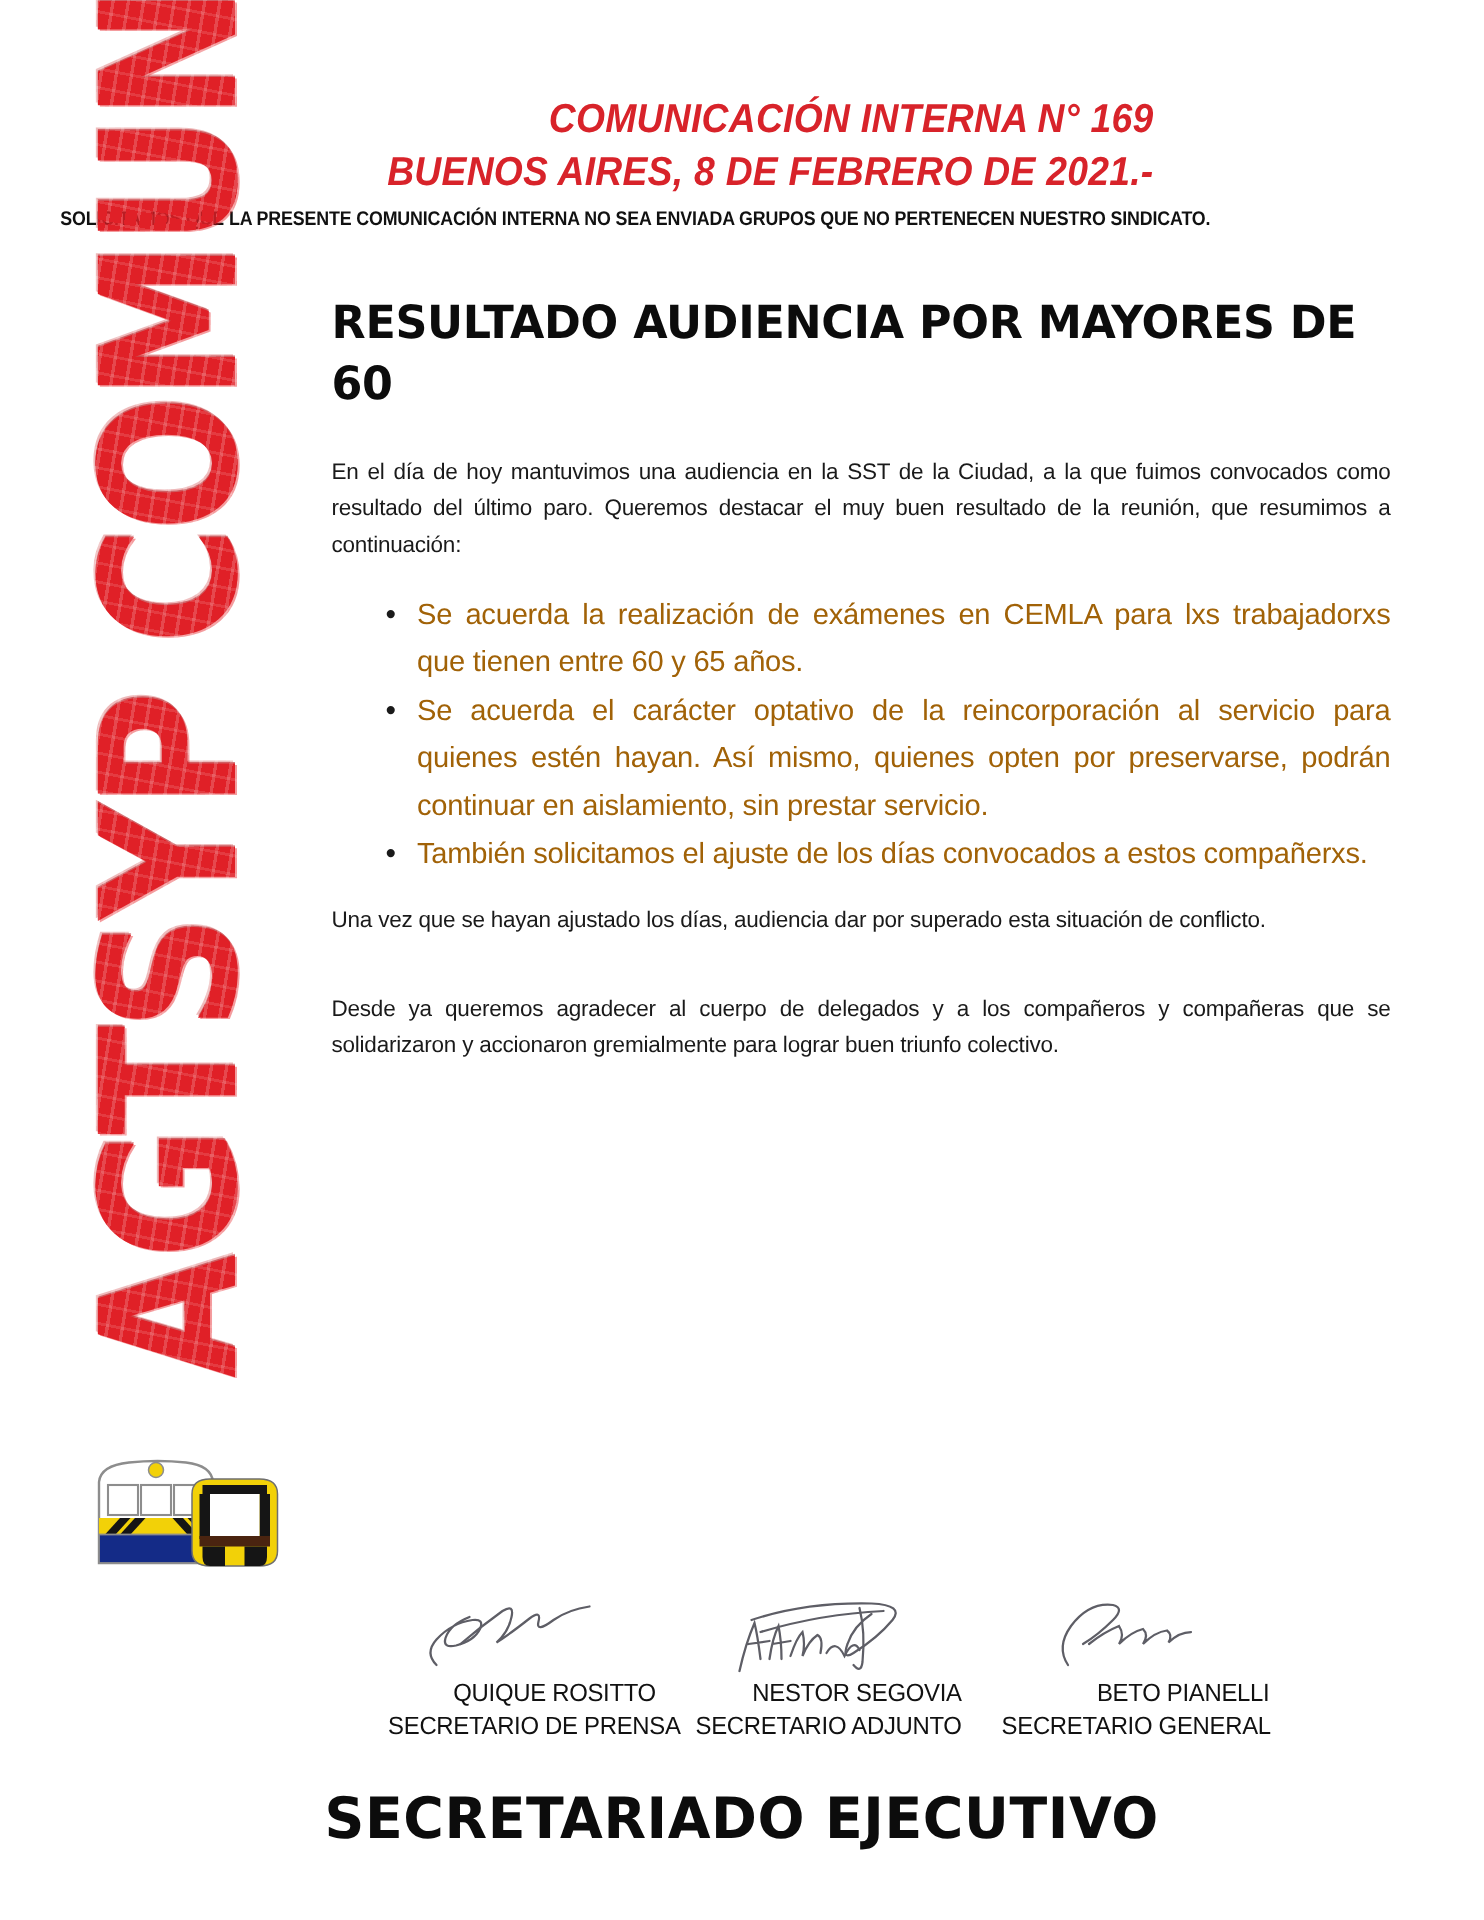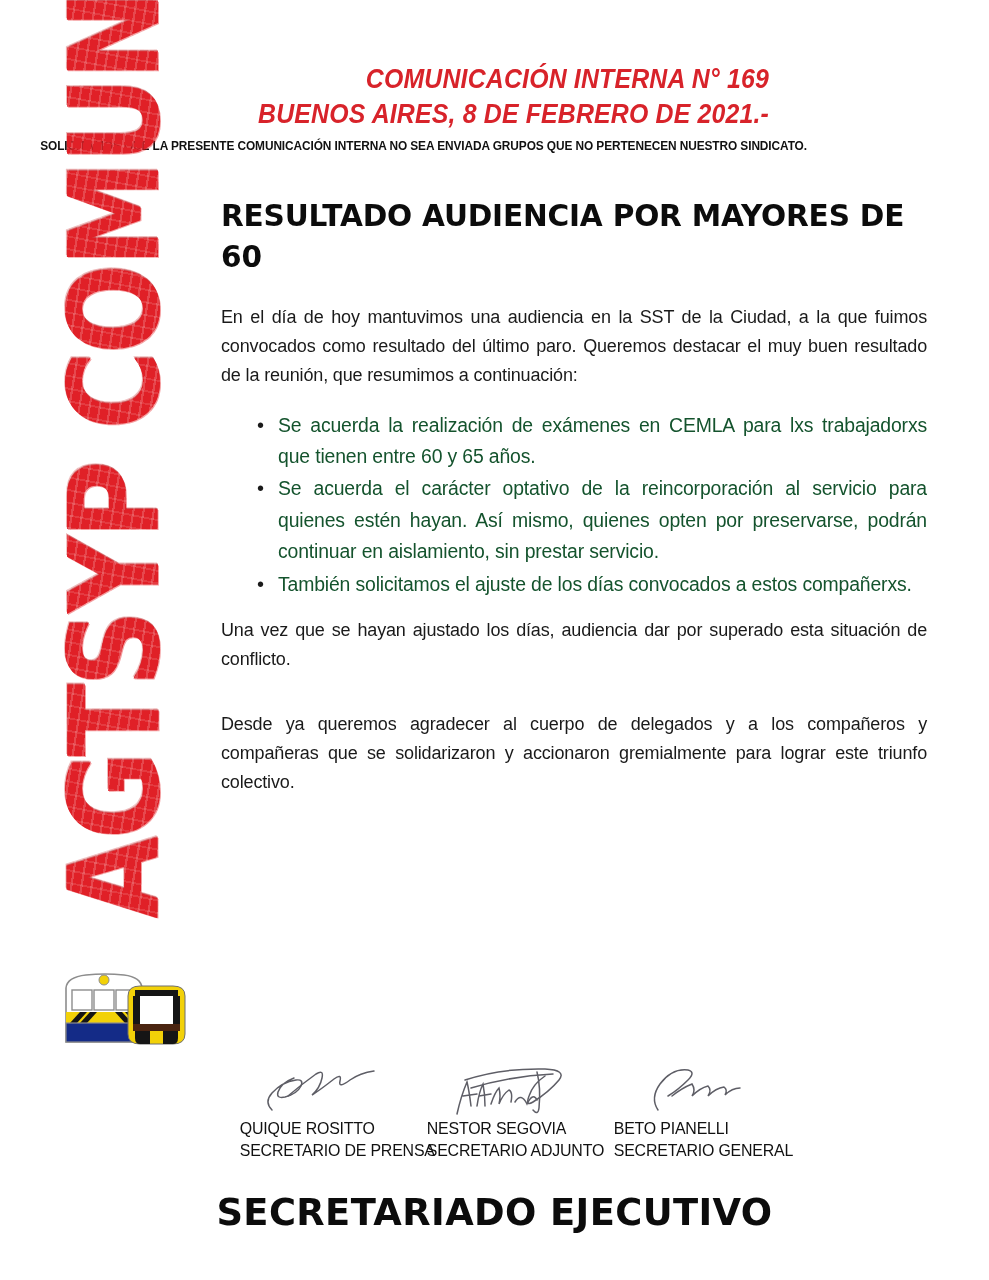--- a/index.html
+++ b/index.html
@@ -114,40 +114,40 @@
     font-weight: bold;
     font-size: 30.5px;
     line-height: 1.33;
     color: #0c0c0c;
     letter-spacing: -0.2px;
     margin: 0 0 26px 0;
     transform: scaleX(0.97);
     transform-origin: left center;
   }
   .para {
-    font-size: 18px;
+    font-size: 15px;
     line-height: 1.62;
     color: #1a1a1a;
     margin: 0 0 19px 0;
     text-align: justify;
     text-justify: inter-word;
     letter-spacing: -0.15px;
   }
   .spacer-para { height: 16px; }
 
   ul.bullets {
     margin: 12px 0 16px 0;
     padding-left: 36px;
     list-style: none;
   }
   ul.bullets li {
     position: relative;
     font-size: 19.4px;
     line-height: 1.62;
-    color: #14532d;
+    color: #a16207;
     text-align: justify;
     text-justify: inter-word;
     margin-bottom: 1px;
     padding-left: 21px;
     letter-spacing: -0.15px;
   }
   ul.bullets li::before {
     content: "\2022";
     position: absolute;
     left: 0;
@@ -160,21 +160,22 @@
   .signatures {
     position: absolute;
     left: 236px;
     top: 1062px;
     width: 560px;
     display: flex;
     justify-content: space-between;
   }
   .sig-block {
     width: 186px;
-    text-align: left;
+    text-align: right;
+    margin-left: 19px;
   }
   .sig-img { height: 56px; display: block; margin: 0 auto; }
   .sig-name {
     font-size: 16.6px;
     letter-spacing: -0.2px;
     color: #111;
     line-height: 1.32;
     white-space: nowrap;
     transform: scaleX(0.96);
   }
@@ -250,21 +251,21 @@
   <p class="para">En el día de hoy mantuvimos una audiencia en la SST de la Ciudad, a la que fuimos convocados como resultado del último paro. Queremos destacar el muy buen resultado de la reunión, que resumimos a continuación:</p>
 
   <ul class="bullets">
     <li>Se acuerda la realización de exámenes en CEMLA para lxs trabajadorxs que tienen entre 60 y 65 años.</li>
     <li>Se acuerda el carácter optativo de la reincorporación al servicio para quienes estén hayan. Así mismo, quienes opten por preservarse, podrán continuar en aislamiento, sin prestar servicio.</li>
     <li>También solicitamos el ajuste de los días convocados a estos compañerxs.</li>
   </ul>
 
   <p class="para">Una vez que se hayan ajustado los días, audiencia dar por superado esta situación de conflicto.</p>
   <div class="spacer-para"></div>
-  <p class="para">Desde ya queremos agradecer al cuerpo de delegados y a los compañeros y compañeras que se solidarizaron y accionaron gremialmente para lograr este triunfo colectivo.</p>
+  <p class="para">Desde ya queremos agradecer al cuerpo de delegados y a los compañeros y compañeras que se solidarizaron y accionaron gremialmente para lograr buen triunfo colectivo.</p>
 </div>
 
 <div class="signatures">
 
   <div class="sig-block">
     <svg class="sig-img" viewBox="0 0 150 56">
       <g fill="none" stroke="#5e5e66" stroke-width="1.5" stroke-linecap="round">
         <path d="M18 48 Q10 40 18 31 Q28 20 42 18 Q50 17 47 24 Q43 32 31 35 Q22 37 24 30 Q27 21 40 16"></path>
         <path d="M34 34 Q48 22 62 12 Q70 7 68 16 Q66 26 58 33 Q66 28 80 17 Q88 11 86 19 Q84 27 96 18 Q106 11 120 9"></path>
       </g>

